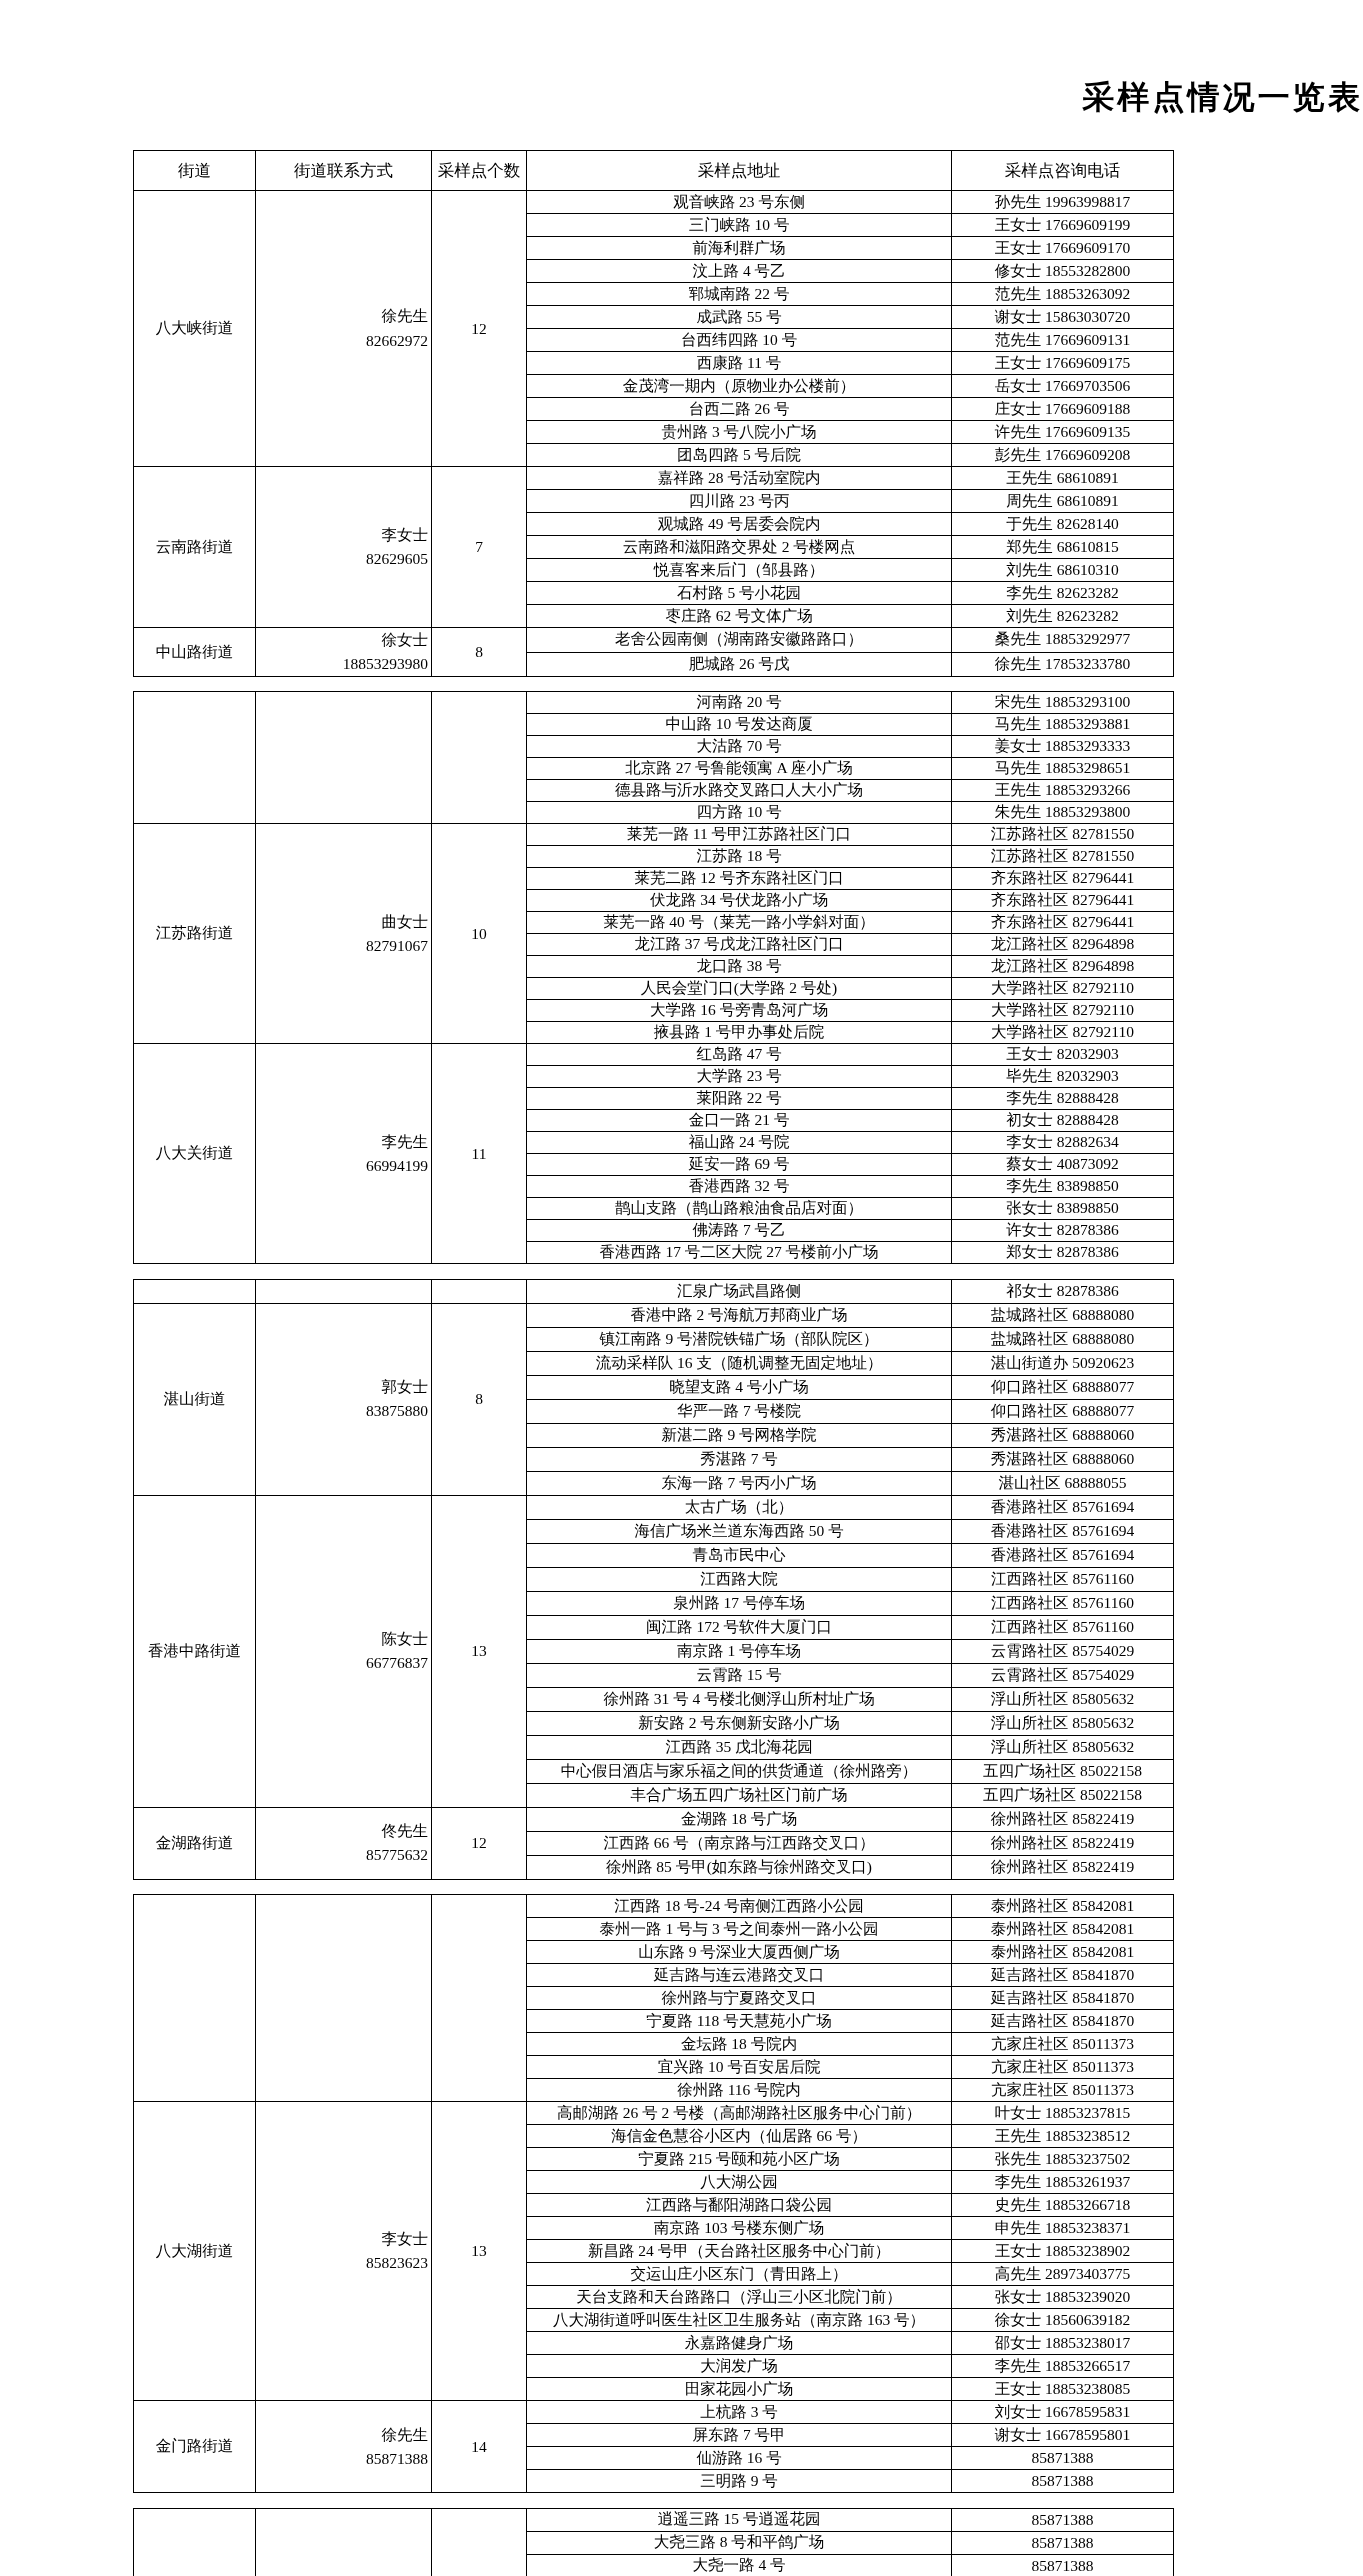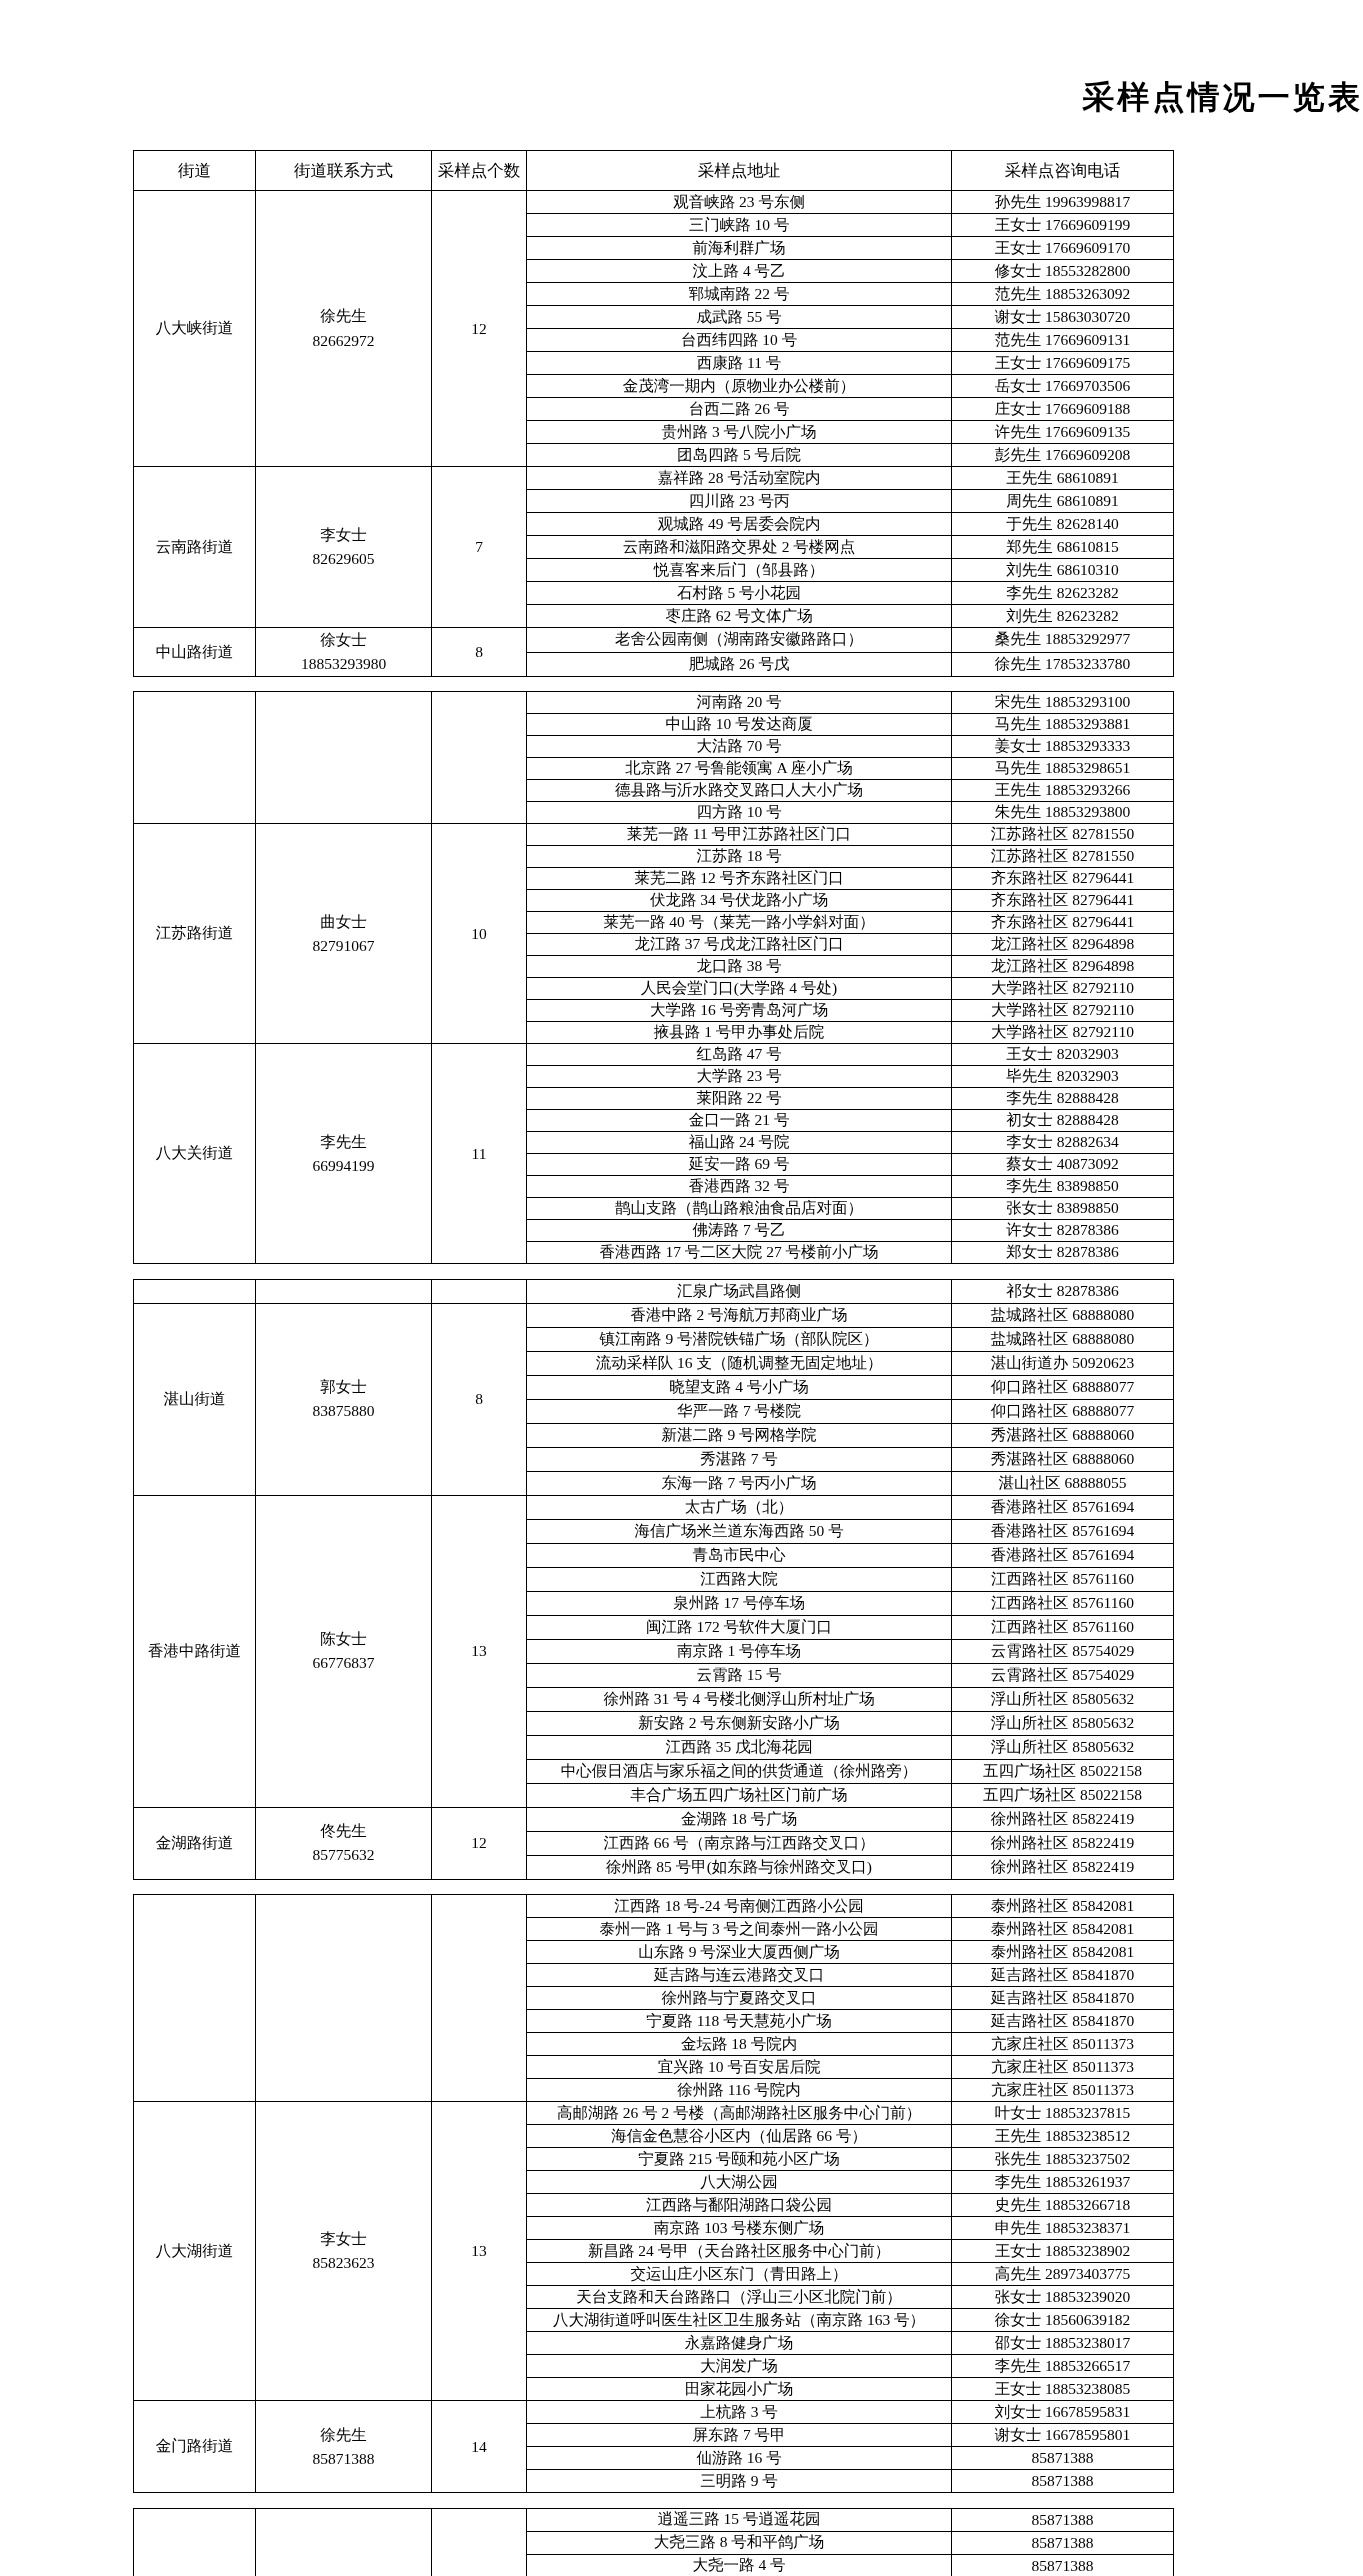--- a/index.html
+++ b/index.html
@@ -26,21 +26,21 @@
     border:1px solid #000;
     padding:0 3.1px;
     text-align:center;
     vertical-align:middle;
     font-size:15.5px;
     font-weight:normal;
     overflow:hidden;
     white-space:nowrap;
   }
   table.block th{font-size:16.5px;height:39px;}
-  .contact-line{line-height:1.55;}
+  .contact-line{line-height:1.55;text-align:right;}
   .count-cell{font-size:15.5px;}
   
   .b0 tr.data{height:23px;}
   .b1 tr.data{height:22px;}
   .b2 tr.data{height:24px;}
   .b3 tr.data{height:23px;}
   .b4 tr.data{height:23px;}
 </style>
 </head>
 <body>
@@ -232,21 +232,21 @@
         </tr>
         <tr class="data">
           <td>龙江路 37 号戊龙江路社区门口</td>
           <td>龙江路社区 82964898</td>
         </tr>
         <tr class="data">
           <td>龙口路 38 号</td>
           <td>龙江路社区 82964898</td>
         </tr>
         <tr class="data">
-          <td>人民会堂门口(大学路 4 号处)</td>
+          <td>人民会堂门口(大学路 2 号处)</td>
           <td>大学路社区 82792110</td>
         </tr>
         <tr class="data">
           <td>大学路 16 号旁青岛河广场</td>
           <td>大学路社区 82792110</td>
         </tr>
         <tr class="data">
           <td>掖县路 1 号甲办事处后院</td>
           <td>大学路社区 82792110</td>
         </tr>

